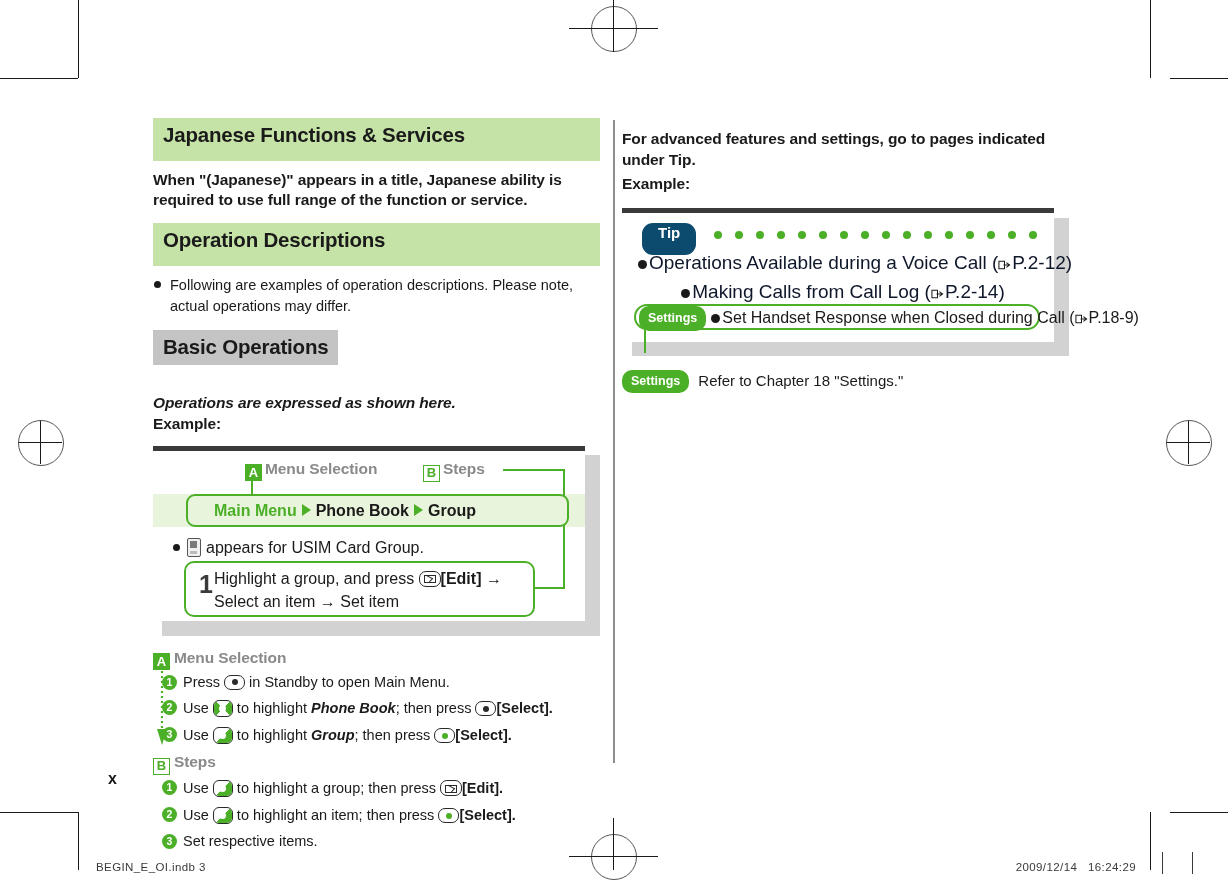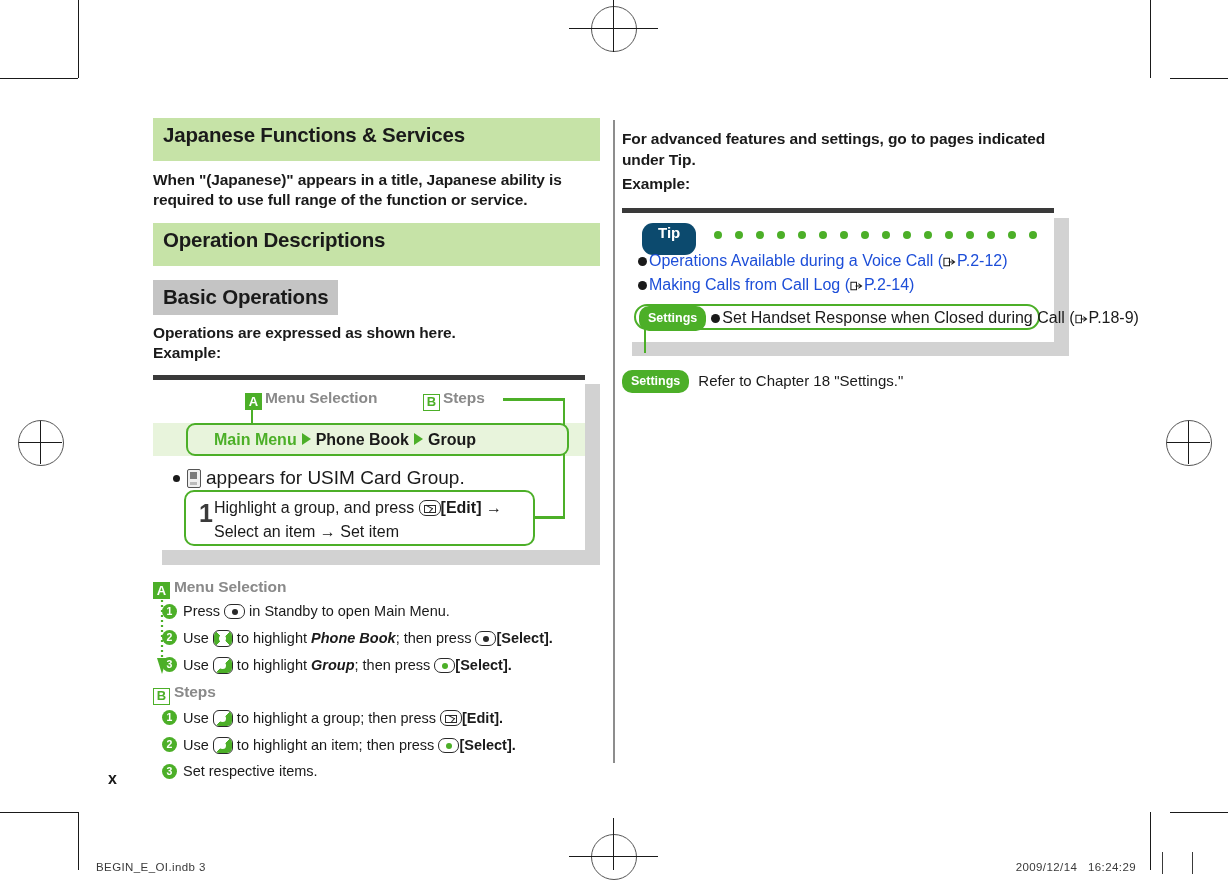--- a/index.html
+++ b/index.html
@@ -174,21 +174,21 @@
   .strip-bg-green {
     position: absolute;
     left: 0; top: 43px;
     width: 432px; height: 33px;
     background: #e8f4dc;
   }
 
   .usim-note {
     position: absolute;
     left: 20px; top: 87px;
-    font-size: 19px;
+    font-size: 16px;
     color: #1a1a1a;
     white-space: nowrap;
   }
   .usim-note .dot {
     display: inline-block;
     width: 7px; height: 7px;
     background: #1a1a1a;
     border-radius: 50%;
     margin-right: 7px;
     vertical-align: 2px;
@@ -417,24 +417,25 @@
     width: 8px; height: 8px;
     border-radius: 50%;
     background: #4caf28;
   }
   .tip-list {
     position: absolute;
     left: 16px; top: 36px;
     width: 410px;
   }
   .tip-list .tl {
-    font-size: 16px;
-    color: #1d4ed8;
+    font-size: 19px;
+    color: #0f172a;
     line-height: 1.52;
     white-space: nowrap;
+    text-align: center;
   }
   .tip-list .tl .bdot {
     display: inline-block;
     width: 9px; height: 9px;
     border-radius: 50%;
     background: #1a1a1a;
     margin-right: 2px;
   }
   .ref-icon {
     display: inline-block;
@@ -552,26 +553,30 @@
   <div class="column-divider"></div>
 
   <div class="col-left">
 
     <div class="hd-green">Japanese Functions &amp; Services</div>
 
     <div class="body-bold">When "(Japanese)" appears in a title, Japanese ability is required to use full range of the function or service.</div>
 
     <div class="hd-green" style="margin-top:12px;">Operation Descriptions</div>
 
+    <div class="bullet-line">
+      <span class="dot"></span>
+      <span>Following are examples of operation descriptions. Please note, actual operations may differ.</span>
+    </div>
 
     <div style="margin-top:14px;">
       <span class="hd-gray">Basic Operations</span>
     </div>
 
-    <div class="body-bold" style="margin-top:8px;">Operations are expressed as shown here.</div>
+    <div class="body-bold" style="margin-top:28px;font-style:italic;">Operations are expressed as shown here.</div>
     <div class="body-bold" style="margin-top:0;">Example:</div>
 
     <div class="example-fig">
       <div class="fig-shadow"></div>
       <div class="fig-body">
 
         <div class="strip-bg-green"></div>
 
         <div class="fig-label-row">
           <span class="lbl-a">

